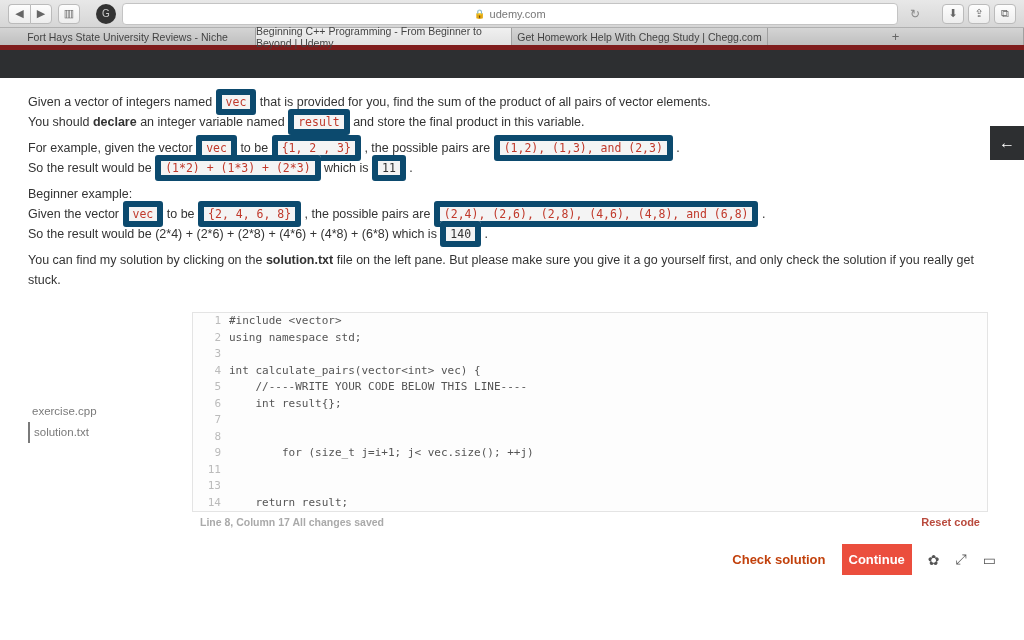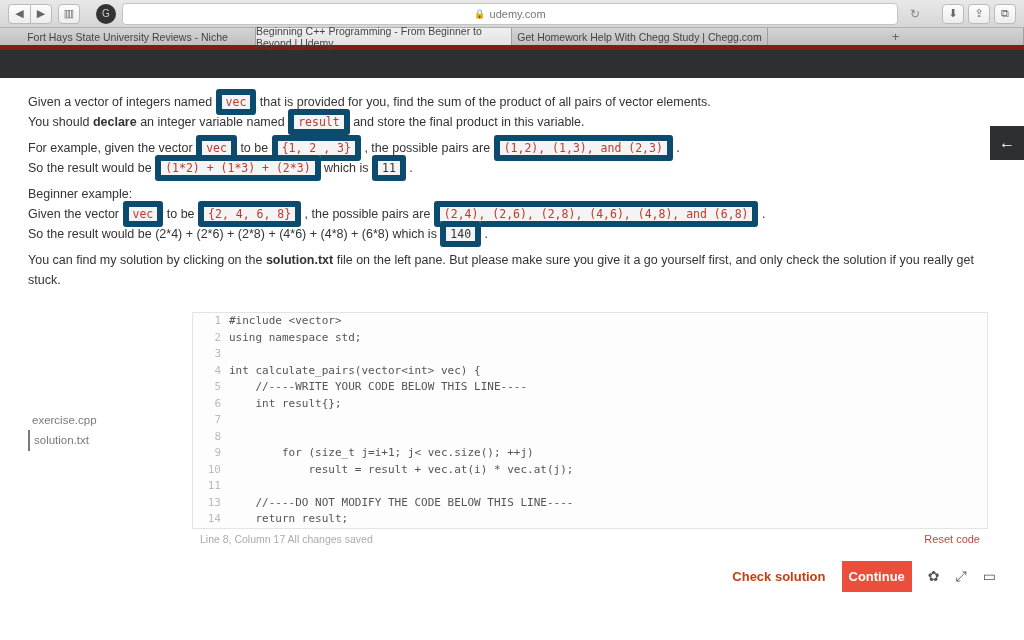--- a/index.html
+++ b/index.html
@@ -36,21 +36,21 @@
   
   .code-area { display:flex; margin: 6px 36px 0 0; align-items: center; }
   .file-tree { width:192px; padding-left:28px; font-size:11.5px; line-height:1.8; color:#7a7a7a;}
   .file-tree .file { padding-left:4px; cursor:pointer;}
   .file-tree .file.active { border-left:2px solid #7a7a7a;}
   .editor { flex:1; }
   .code-box { background:#fdfdfd; border:1px solid #e4e4e4; font-family: Menlo, Consolas, monospace; font-size:11px; line-height:1.5; }
   .code-line { display:flex; }
   .gutter { width:36px; text-align:right; color:#bbb; padding-right:8px; user-select:none;}
   .code-txt { white-space:pre; color:#555;}
-  .status-line { font-size:10.5px; color:#aaa; padding:4px 8px; display:flex; justify-content:space-between;}
+  .status-line { font-size:10.5px; color:#aaa; padding:4px 8px; display:flex; justify-content:space-between;font-weight:bold;}
   .reset { color:#b94a3d; font-size:11px;}
   
   .action-row { display:flex; align-items:center; justify-content:flex-end; gap:16px; padding:12px 28px 12px 0; }
   .check { color:#c2410c; font-weight:700; font-size:13px;}
   .cont-btn { background:#eb4e3d; color:#fff; font-weight:700; padding:8px 7px; font-size:13px; }
   .ic { font-size:14px; color:#555;}
 </style>
 </head>
 <body>
 
@@ -140,30 +140,25 @@
           <span class="code-txt"></span>
         </div>
         <div class="code-line">
           <span class="gutter">8</span>
         </div>
         <div class="code-line">
           <span class="gutter">9</span>
           <span class="code-txt">        for (size_t j=i+1; j&lt; vec.size(); ++j)</span>
         </div>
         <div class="code-line">
-          <span class="gutter">10</span>
-          <span class="code-txt">            result = result + vec.at(i) * vec.at(j);</span>
-        </div>
-        <div class="code-line">
           <span class="gutter">11</span>
           <span class="code-txt"></span>
         </div>
         <div class="code-line">
           <span class="gutter">13</span>
-          <span class="code-txt">    //----DO NOT MODIFY THE CODE BELOW THIS LINE----</span>
         </div>
         <div class="code-line">
           <span class="gutter">14</span>
           <span class="code-txt">    return result;</span>
         </div>
       </div>
     <div class="status-line">
       <span>Line 8, Column 17    All changes saved</span>
       <span class="reset">Reset code</span>
     </div>

